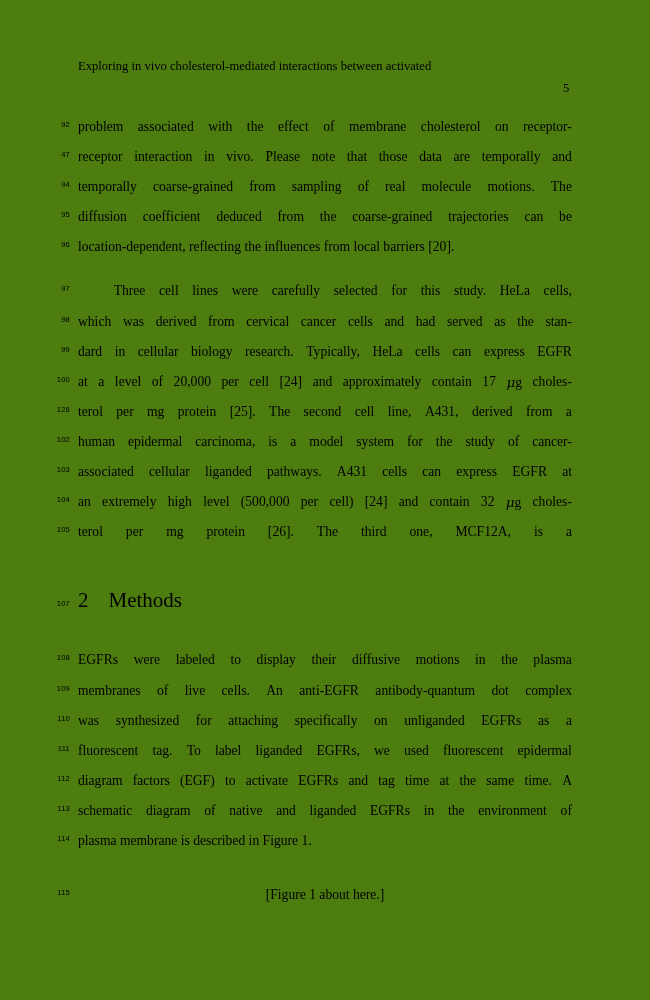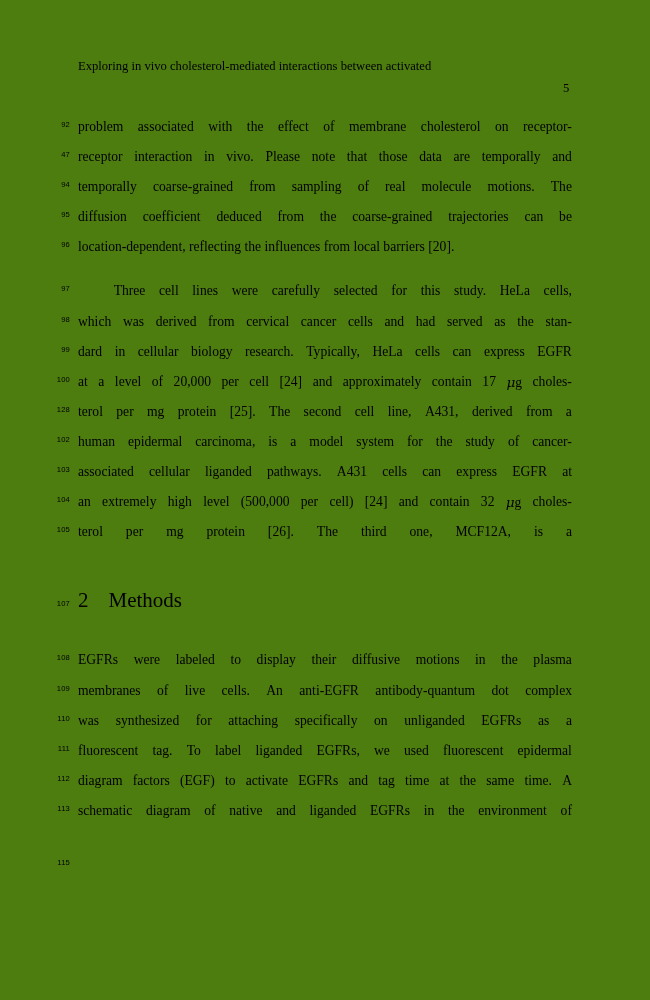--- a/index.html
+++ b/index.html
@@ -460,22 +460,27 @@
             <span>native</span>
             <span>and</span>
             <span>liganded</span>
             <span>EGFRs</span>
             <span>in</span>
             <span>the</span>
             <span>environment</span>
             <span>of</span>
           </span>
         </div>
+        <div class="text-line">
+          <span class="lineno">114</span>
+          <span class="linetext">plasma membrane is described in Figure 1.</span>
+        </div>
       </div>
 
     <div class="spacer-md"></div>
 
     <div class="text-line">
       <span class="lineno">115</span>
+      <span class="linetext center">[Figure 1 about here.]</span>
     </div>
 
   </div>
 </div>
 
 </body></html>

